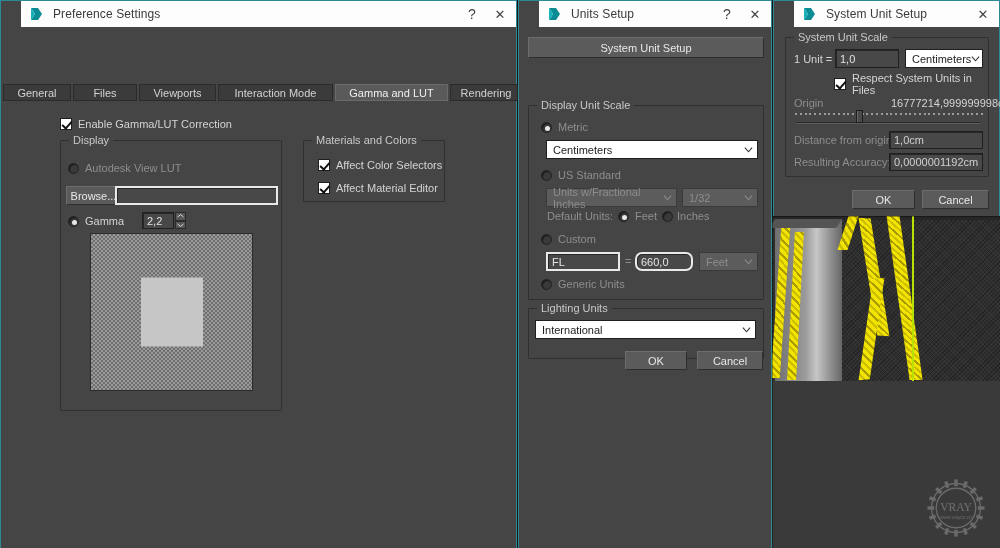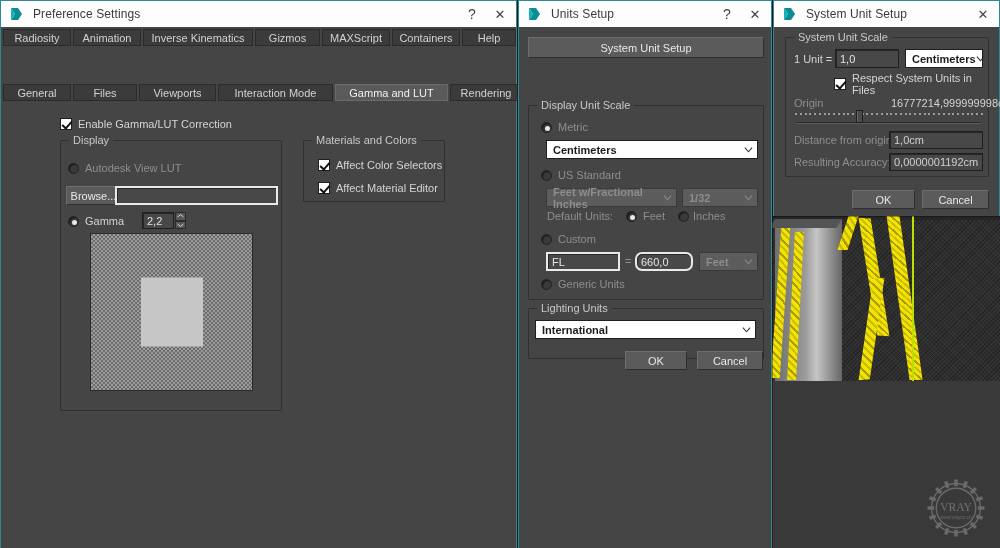--- a/index.html
+++ b/index.html
@@ -66,20 +66,21 @@
   .dlg {
     position: absolute;
     background: #454545;
     border: 1px solid #2d8a94;
     box-shadow: 0 0 0 1px rgba(0,0,0,.35);
   }
   .dlg-title {
     height: 26px; background: #fdfdfd;
     display: flex; align-items: center;
     padding: 0 2px 0 8px;
+    margin-left: 20px;
   }
   .dlg-logo {
     width: 16px; height: 16px; margin-right: 8px; flex: 0 0 16px;
   }
   .dlg-title-text {
     font-size: 12px; color: #3a3a3a; flex: 1 1 auto;
     letter-spacing: .1px;
   }
   .titlebtn {
     width: 28px; height: 24px; display: flex; align-items: center;
@@ -145,21 +146,21 @@
     height: 18px;
   }
   .field.white-outline { border: 2px solid #e9e9e9; }
   .field.ro { color: #cfcfcf; }
 
   
   .combo {
     background: #fff; border: 1px solid #1f1f1f;
     color: #1c1c1c; font-size: 11px;
     display: flex; align-items: center; justify-content: space-between;
-    padding: 0 4px 0 6px; height: 19px; font-weight: bold;
+    padding: 0 4px 0 6px; height: 19px;
   }
   .combo.disabled { background: #5c5c5c; color: #8d8d8d; border-color: #3a3a3a; }
   .chev { width: 9px; height: 9px; flex: 0 0 9px; }
 
   
   .btn {
     background: #5b5b5b;
     border: 1px solid #2e2e2e;
     border-top-color: #6d6d6d; border-left-color: #6d6d6d;
     color: #e8e8e8; font-size: 11px;
@@ -256,29 +257,20 @@
         <path d="M2 2 L9 2 L13 8 L9 14 L2 14 L6 8 Z" fill="#0b8b93"></path>
         <path d="M2 2 L6 8 L2 14 Z" fill="#15b0b8"></path>
       </svg>
       <span class="dlg-title-text">Preference Settings</span>
       <div class="titlebtn help">?</div>
       <div class="titlebtn">✕</div>
     </div>
 
     <div class="dlg-body" style="height:521px;">
 
-      <div class="tabrow" style="position:absolute; left:0; top:2px; width:517px;">
-        <div class="tab" style="width:68px">Radiosity</div>
-        <div class="tab" style="width:68px">Animation</div>
-        <div class="tab" style="width:110px">Inverse Kinematics</div>
-        <div class="tab" style="width:65px">Gizmos</div>
-        <div class="tab" style="width:68px">MAXScript</div>
-        <div class="tab" style="width:68px">Containers</div>
-        <div class="tab" style="width:54px">Help</div>
-      </div>
 
       <div class="tabrow" style="position:absolute; left:0; top:21px; width:517px;margin-top:36px;">
         <div class="tab" style="width:68px">General</div>
         <div class="tab" style="width:64px">Files</div>
         <div class="tab" style="width:77px">Viewports</div>
         <div class="tab" style="width:115px">Interaction Mode</div>
         <div class="tab active" style="width:113px">Gamma and LUT</div>
         <div class="tab" style="width:72px">Rendering</div>
       </div>
 
@@ -370,33 +362,33 @@
           <svg class="chev" viewBox="0 0 10 10">
             <path d="M1 3 L5 7.5 L9 3" stroke="#333" fill="none" stroke-width="1.2"></path>
           </svg>
         </div>
 
         <div class="rb" style="position:absolute; left:12px; top:63px;">
           <span class="rbdot"></span>
           <span class="lbl dim">US Standard</span>
         </div>
         <div class="combo disabled" style="position:absolute; left:17px; top:82px; width:131px;">
-          <span>Feet w/Fractional Inches</span>
+          <span>Units w/Fractional Inches</span>
           <svg class="chev" viewBox="0 0 10 10">
             <path d="M1 3 L5 7.5 L9 3" stroke="#8d8d8d" fill="none" stroke-width="1.2"></path>
           </svg>
         </div>
         <div class="combo disabled" style="position:absolute; left:153px; top:82px; width:76px;">
           <span>1/32</span>
           <svg class="chev" viewBox="0 0 10 10">
             <path d="M1 3 L5 7.5 L9 3" stroke="#8d8d8d" fill="none" stroke-width="1.2"></path>
           </svg>
         </div>
 
-        <div style="position:absolute; left:18px; top:104px; display:flex; align-items:center; gap:13px;">
+        <div style="position:absolute; left:18px; top:104px; display:flex; align-items:center; gap:5px;">
           <span class="lbl dim">Default Units:</span>
           <span class="rb">
             <span class="rbdot on"></span>
             <span class="lbl dim">Feet</span>
           </span>
           <span class="rb" style="gap:4px;">
             <span class="rbdot"></span>
             <span class="lbl dim">Inches</span>
           </span>
         </div>

